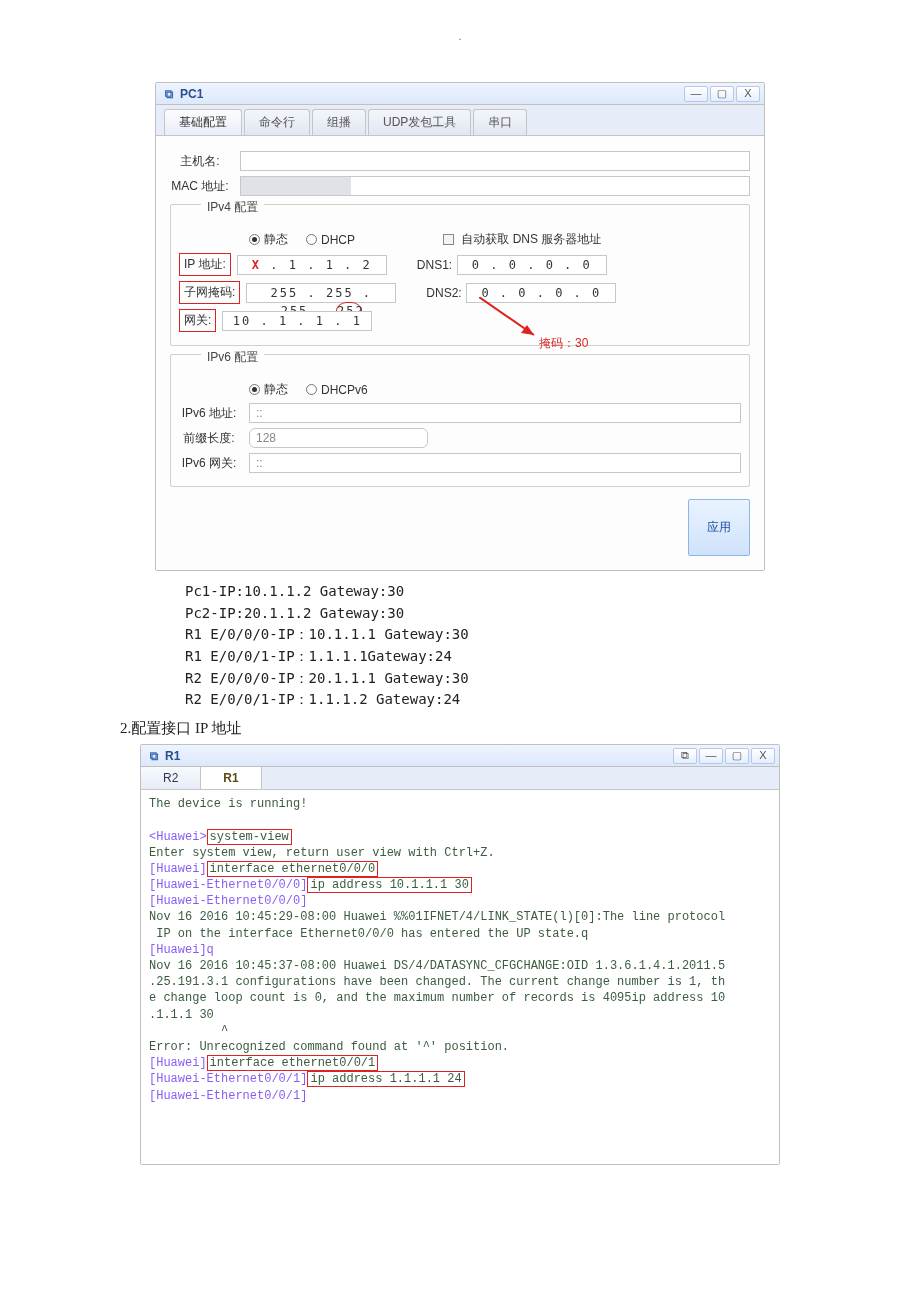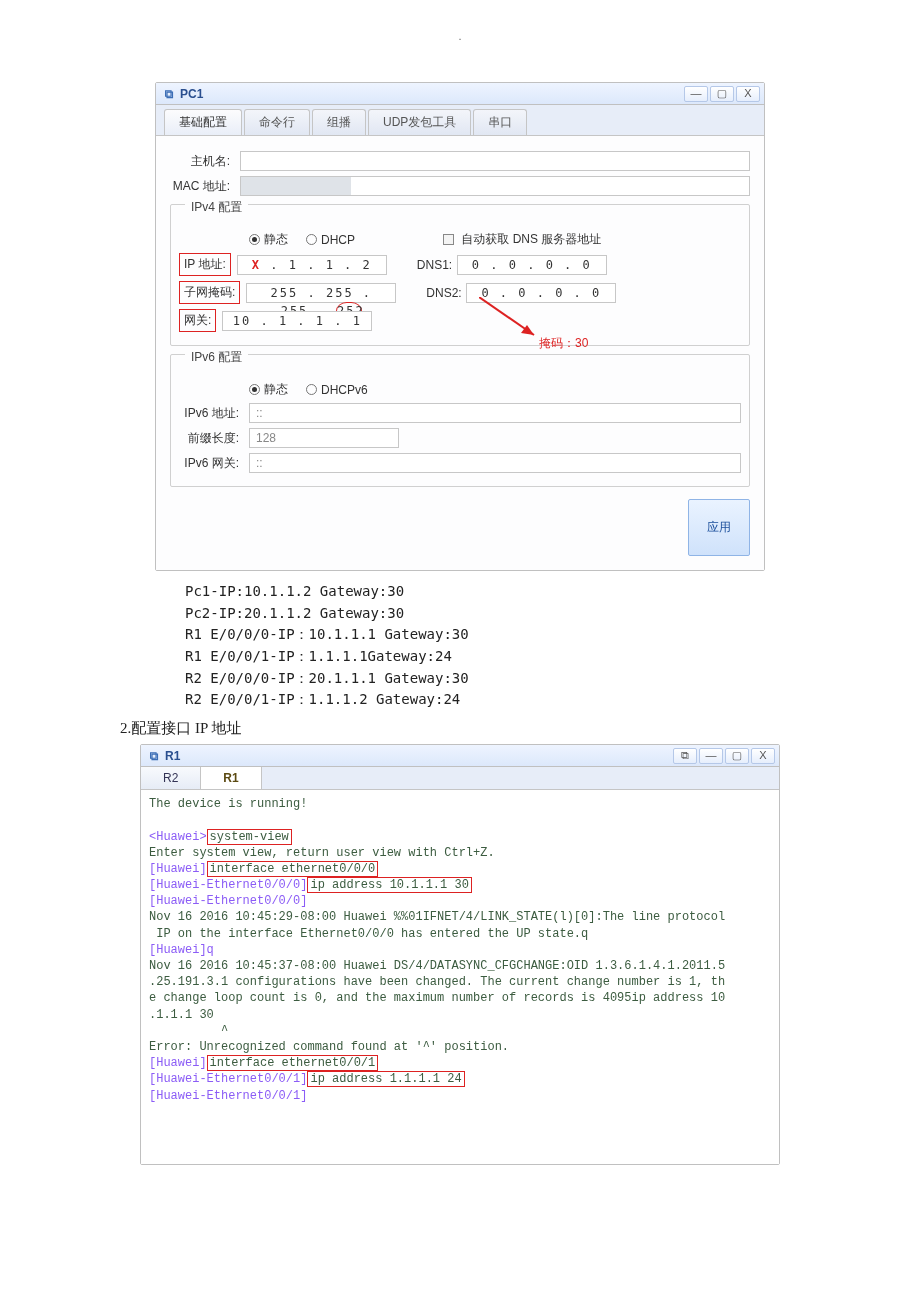--- a/index.html
+++ b/index.html
@@ -59,35 +59,35 @@
     background: linear-gradient(#fcfcfd,#e9eef8);
     border: 1px solid #c5c5c5;
     border-bottom: none;
     border-radius: 3px 3px 0 0;
     font-size: 12px; color: #333;
   }
   .tab.inactive { background: linear-gradient(#f3f5fa,#e1e7f3); color: #555; }
   .body { background: #fdfdfe; padding: 10px 14px 14px; }
 
   .row { display: flex; align-items: center; margin: 5px 0; }
-  .lbl { width: 70px; text-align: right; padding-right: 10px; color: #333; }
+  .lbl { width: 70px; text-align: center; padding-right: 10px; color: #333; }
   .lbl.boxed { border: 1px solid #d22; padding: 2px 4px; width: auto; margin-right: 6px; }
   .txt {
     flex: 1;
     height: 20px;
     background: #fff;
     border: 1px solid #c7c7c7;
     padding: 0 6px;
     line-height: 18px;
     color: #888;
   }
-  .txt.short { width: 150px; flex: none; }
+  .txt.short { width: 179px; flex: none; border-radius: 6px; }
   .txt.ip   { width: 150px; flex:none; font-family: monospace; letter-spacing: 2px; color:#333; text-align:center;}
   .legend {
-    display:inline-block; padding: 0 6px; background:#fdfdfe; position:relative; top:-10px; left:6px;
+    display:inline-block; padding: 0 6px; background:#fdfdfe; position:relative; top:-10px; left:22px;
     color:#444;
   }
   fieldset.grp {
     border:1px solid #d0d0d0; border-radius:2px;
     margin:8px 0 6px; padding:4px 8px 8px;
   }
   .radio { display:inline-flex; align-items:center; gap:4px; margin-right:18px;}
   .radio .dot { width:11px;height:11px;border:1px solid #777;border-radius:50%;display:inline-block;position:relative;}
   .radio.sel .dot::after{content:"";position:absolute;inset:2px;background:#333;border-radius:50%;}
   .chk { width:11px;height:11px;border:1px solid #888;display:inline-block;margin-right:4px;vertical-align:middle;background:#f4f4f4;}

